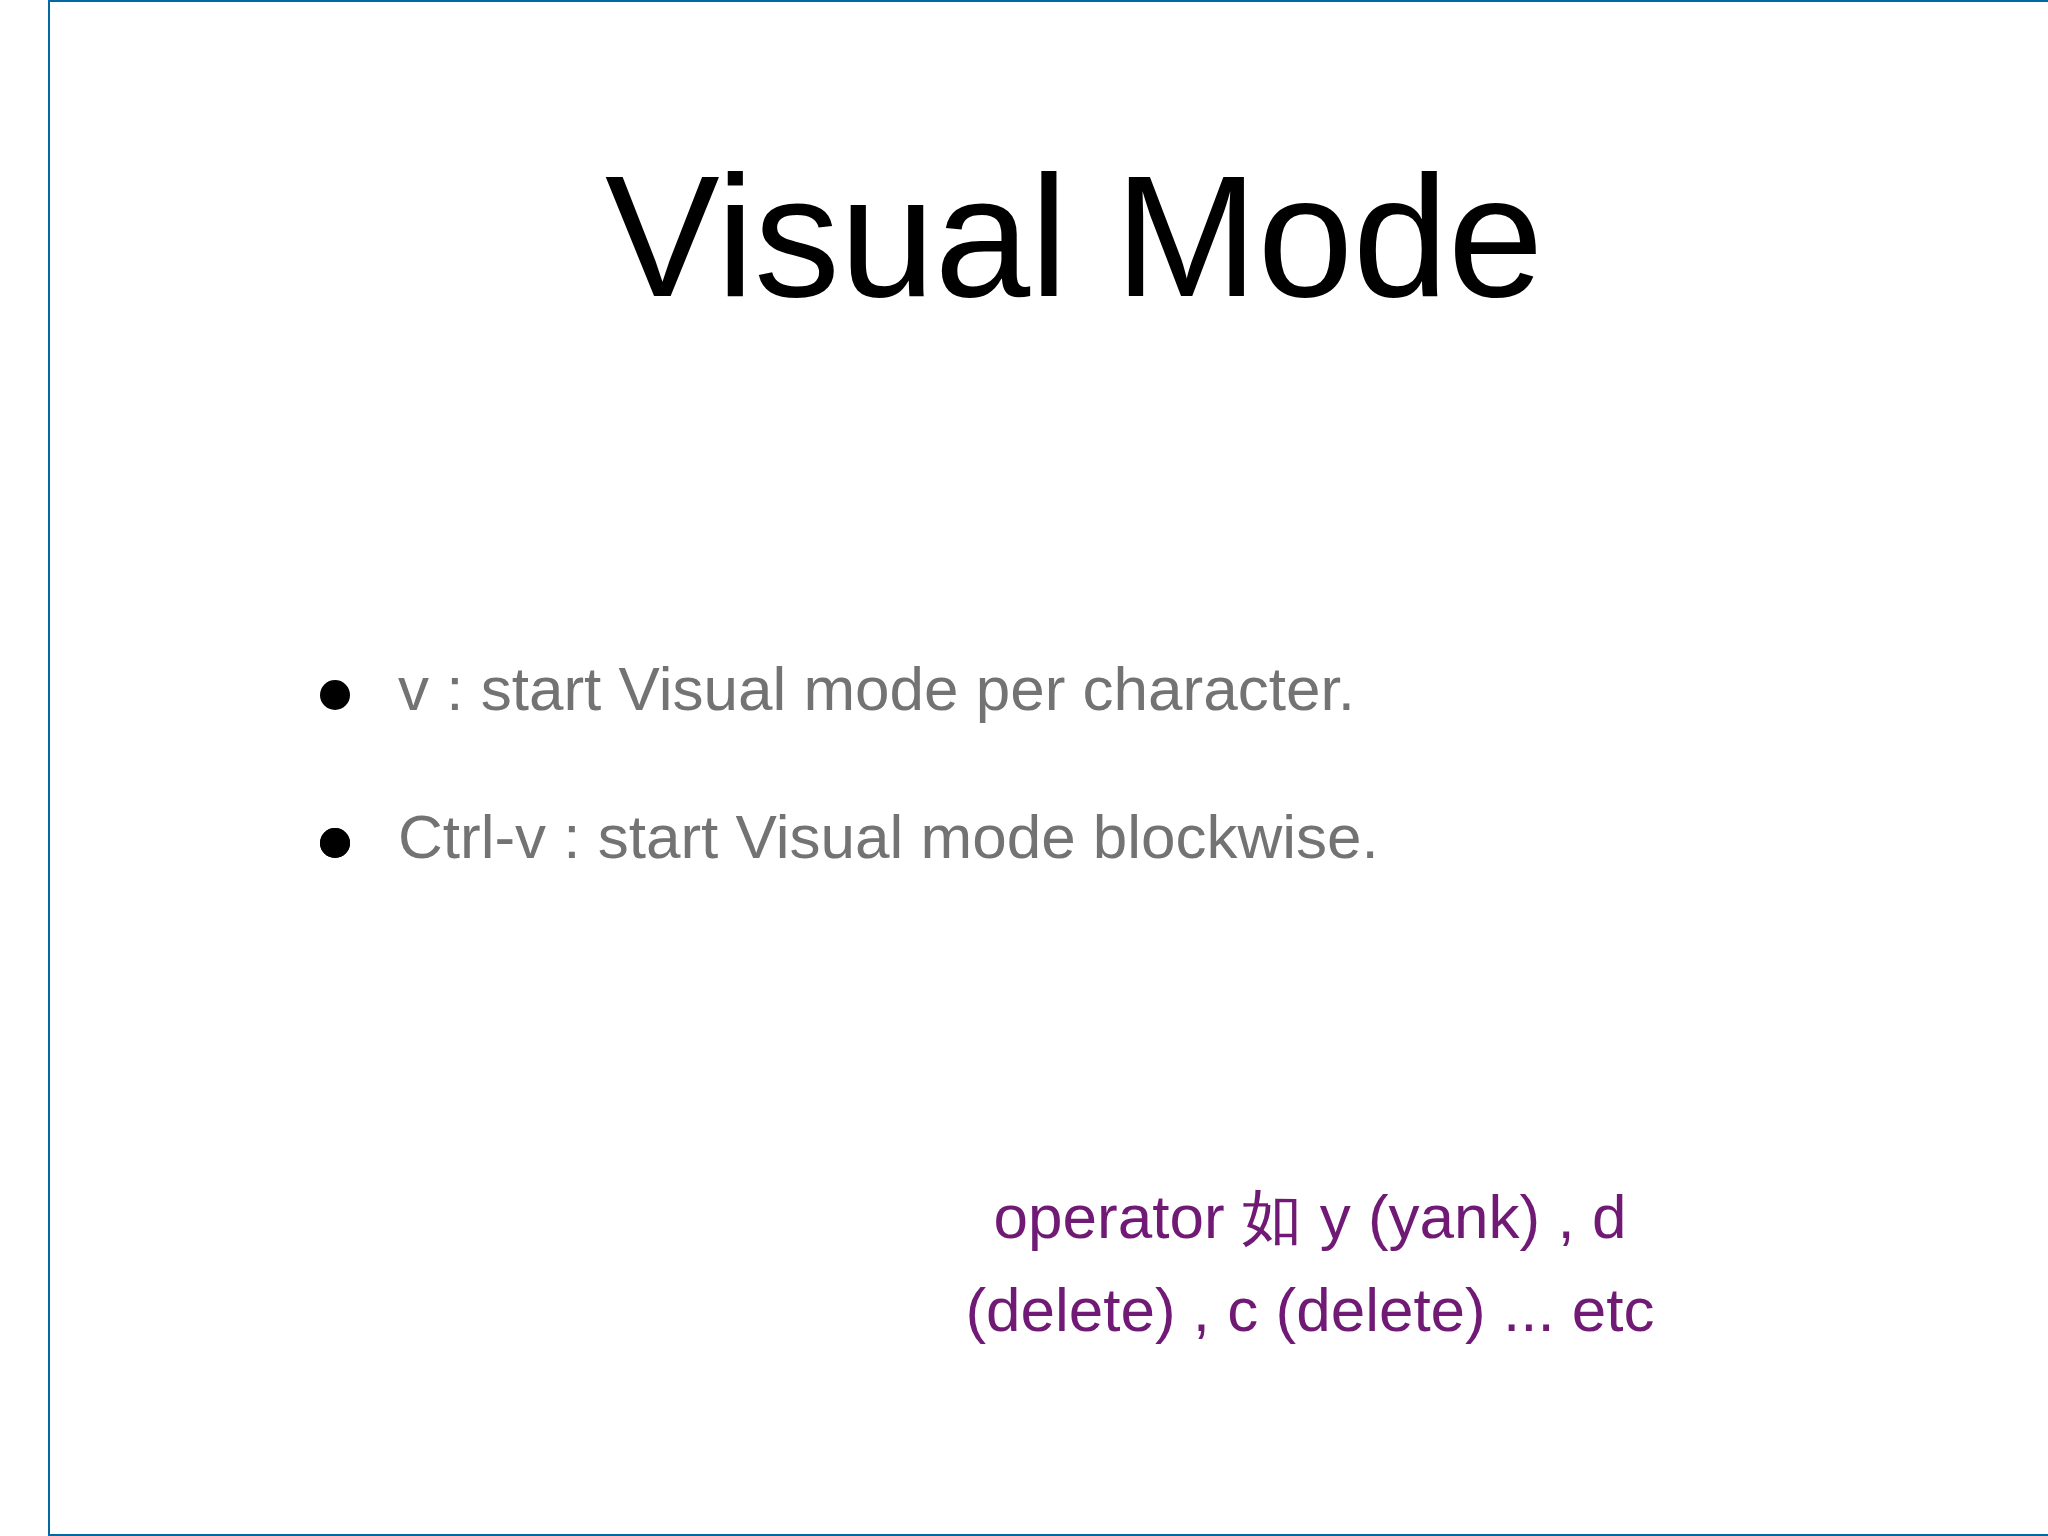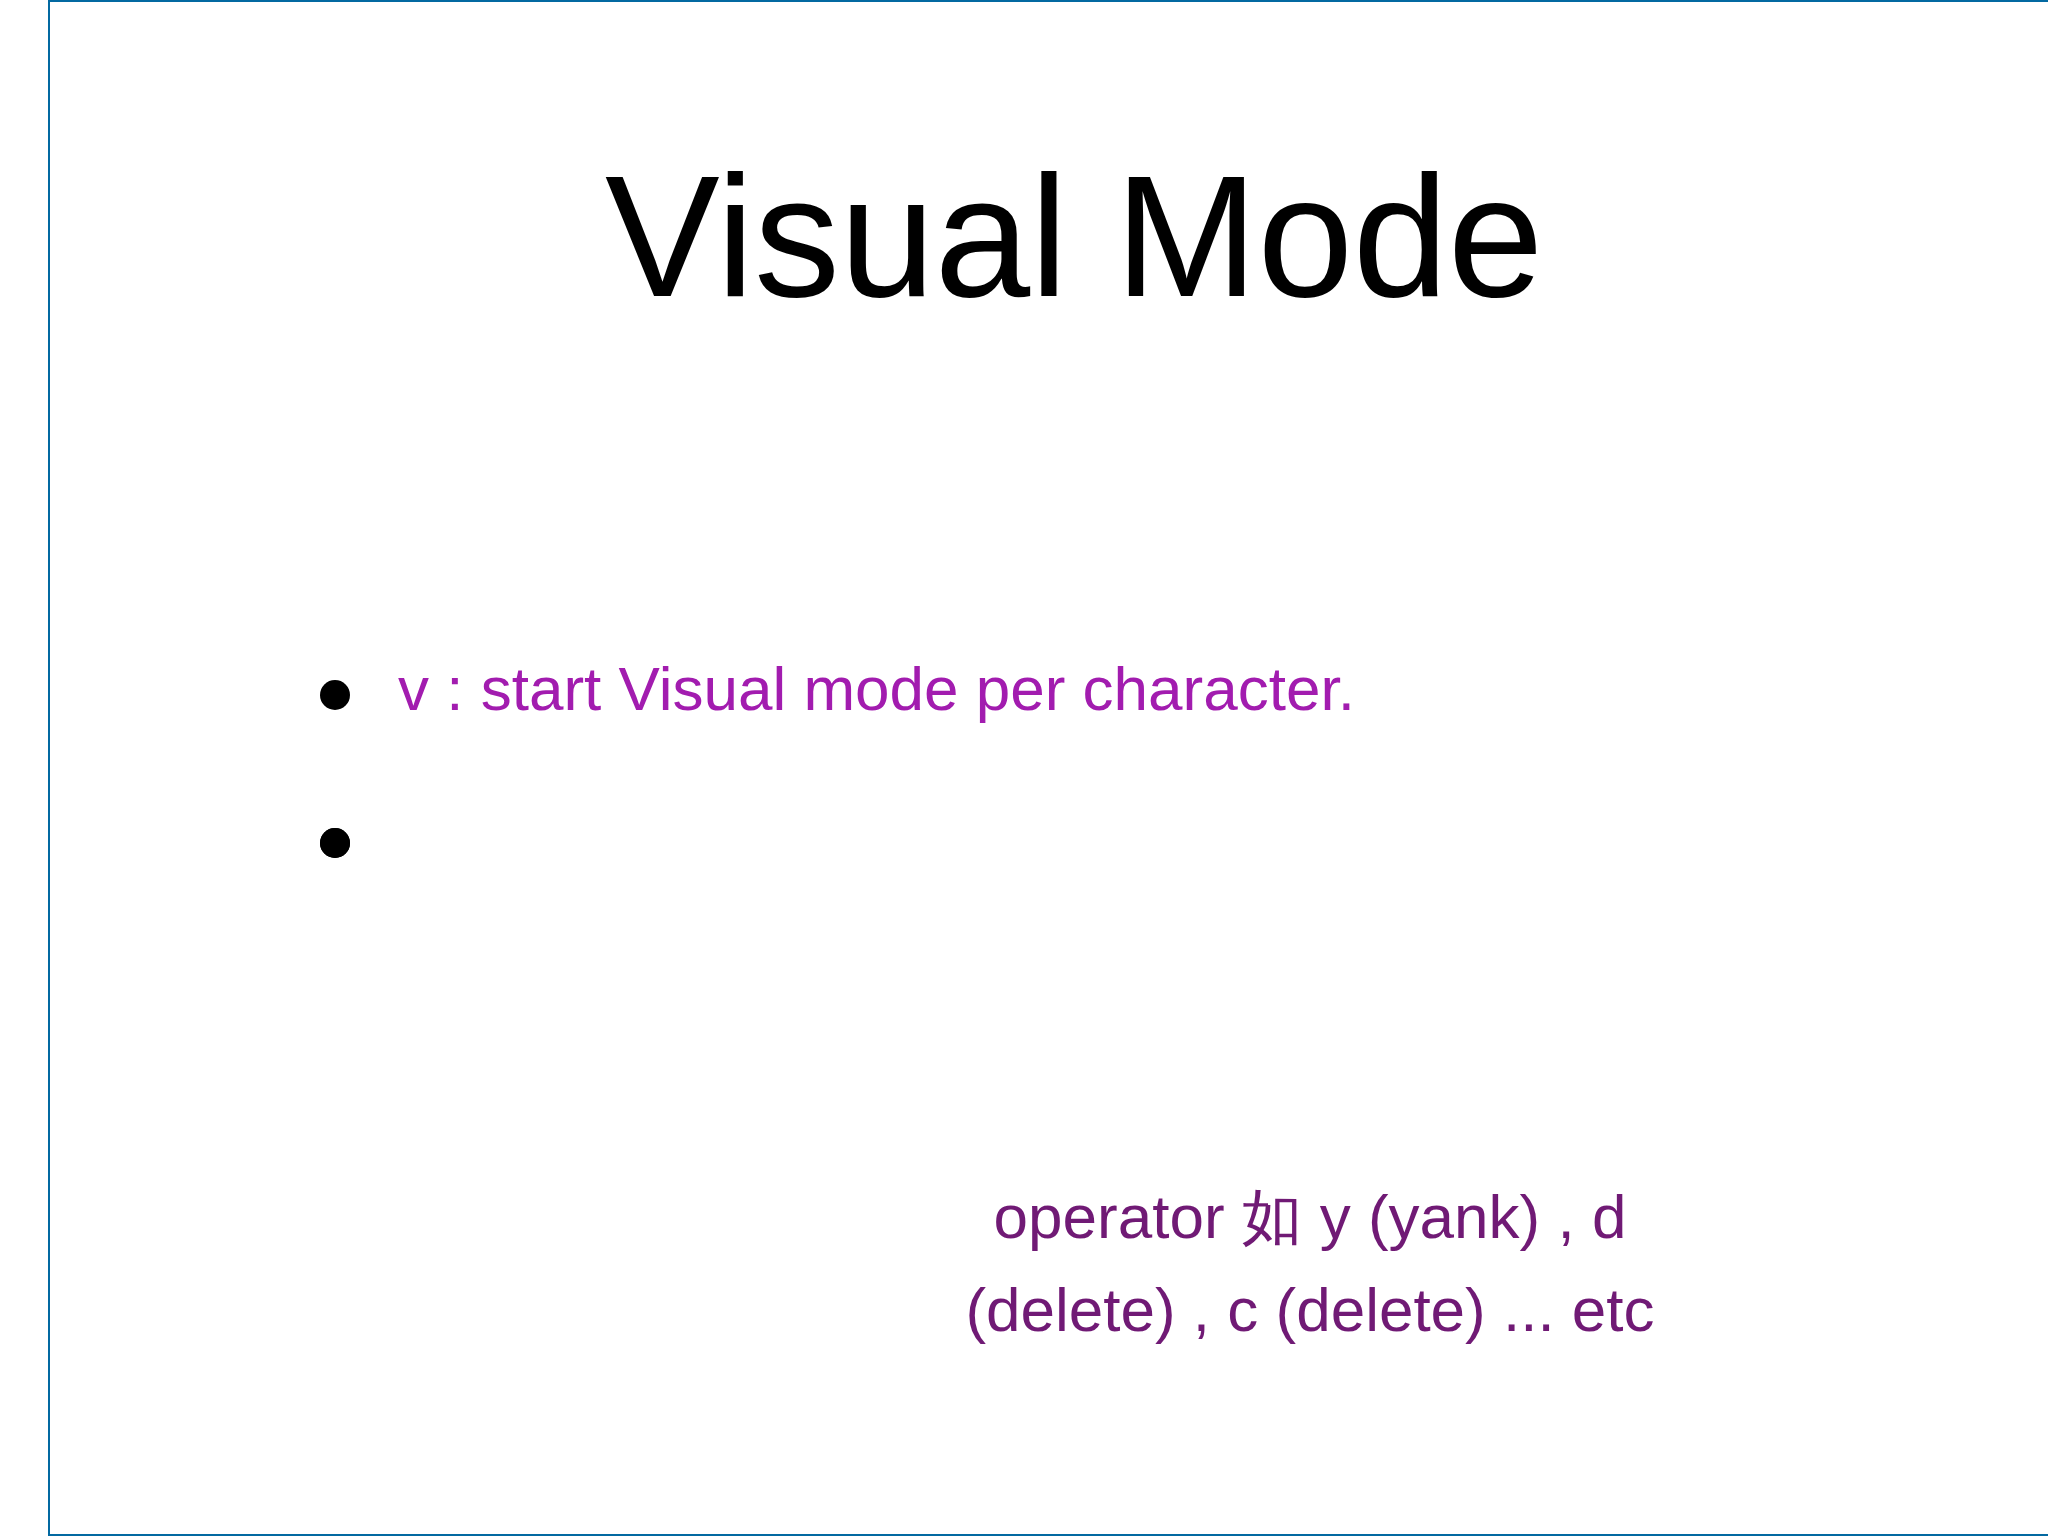--- a/index.html
+++ b/index.html
@@ -51,21 +51,21 @@
   }
 
   .bullet-item {
     position: relative;
     padding-left: 86px;
     margin: 0 0 86px 0;
     font-family: "Liberation Sans", sans-serif;
     font-weight: 400;
     font-size: 62px;
     line-height: 1.0;
-    color: #a21caf;
+    color: #737373;
     white-space: nowrap;
   }
 
   .bullet-item:last-child {
     margin-bottom: 0;
   }
 
   .bullet-dot {
     position: absolute;
     left: 8px;
@@ -118,20 +118,21 @@
       <span class="bullet-dot"></span>
       <span class="bullet-text">v : start Visual mode per character.</span>
     </li>
 
     <li class="bullet-item">
       <span class="bullet-dot"></span>
     </li>
 
     <li class="bullet-item">
       <span class="bullet-dot"></span>
+      <span class="bullet-text">Ctrl-v :  start Visual mode blockwise.</span>
     </li>
 
   </ul>
 
   <div class="note-block">
     <span class="note-line"><span>operator </span><span class="cjk">如</span><span> y (yank) , d</span></span>
     <span class="note-line">(delete) , c (delete) ... etc</span>
   </div>
 
 </div>

